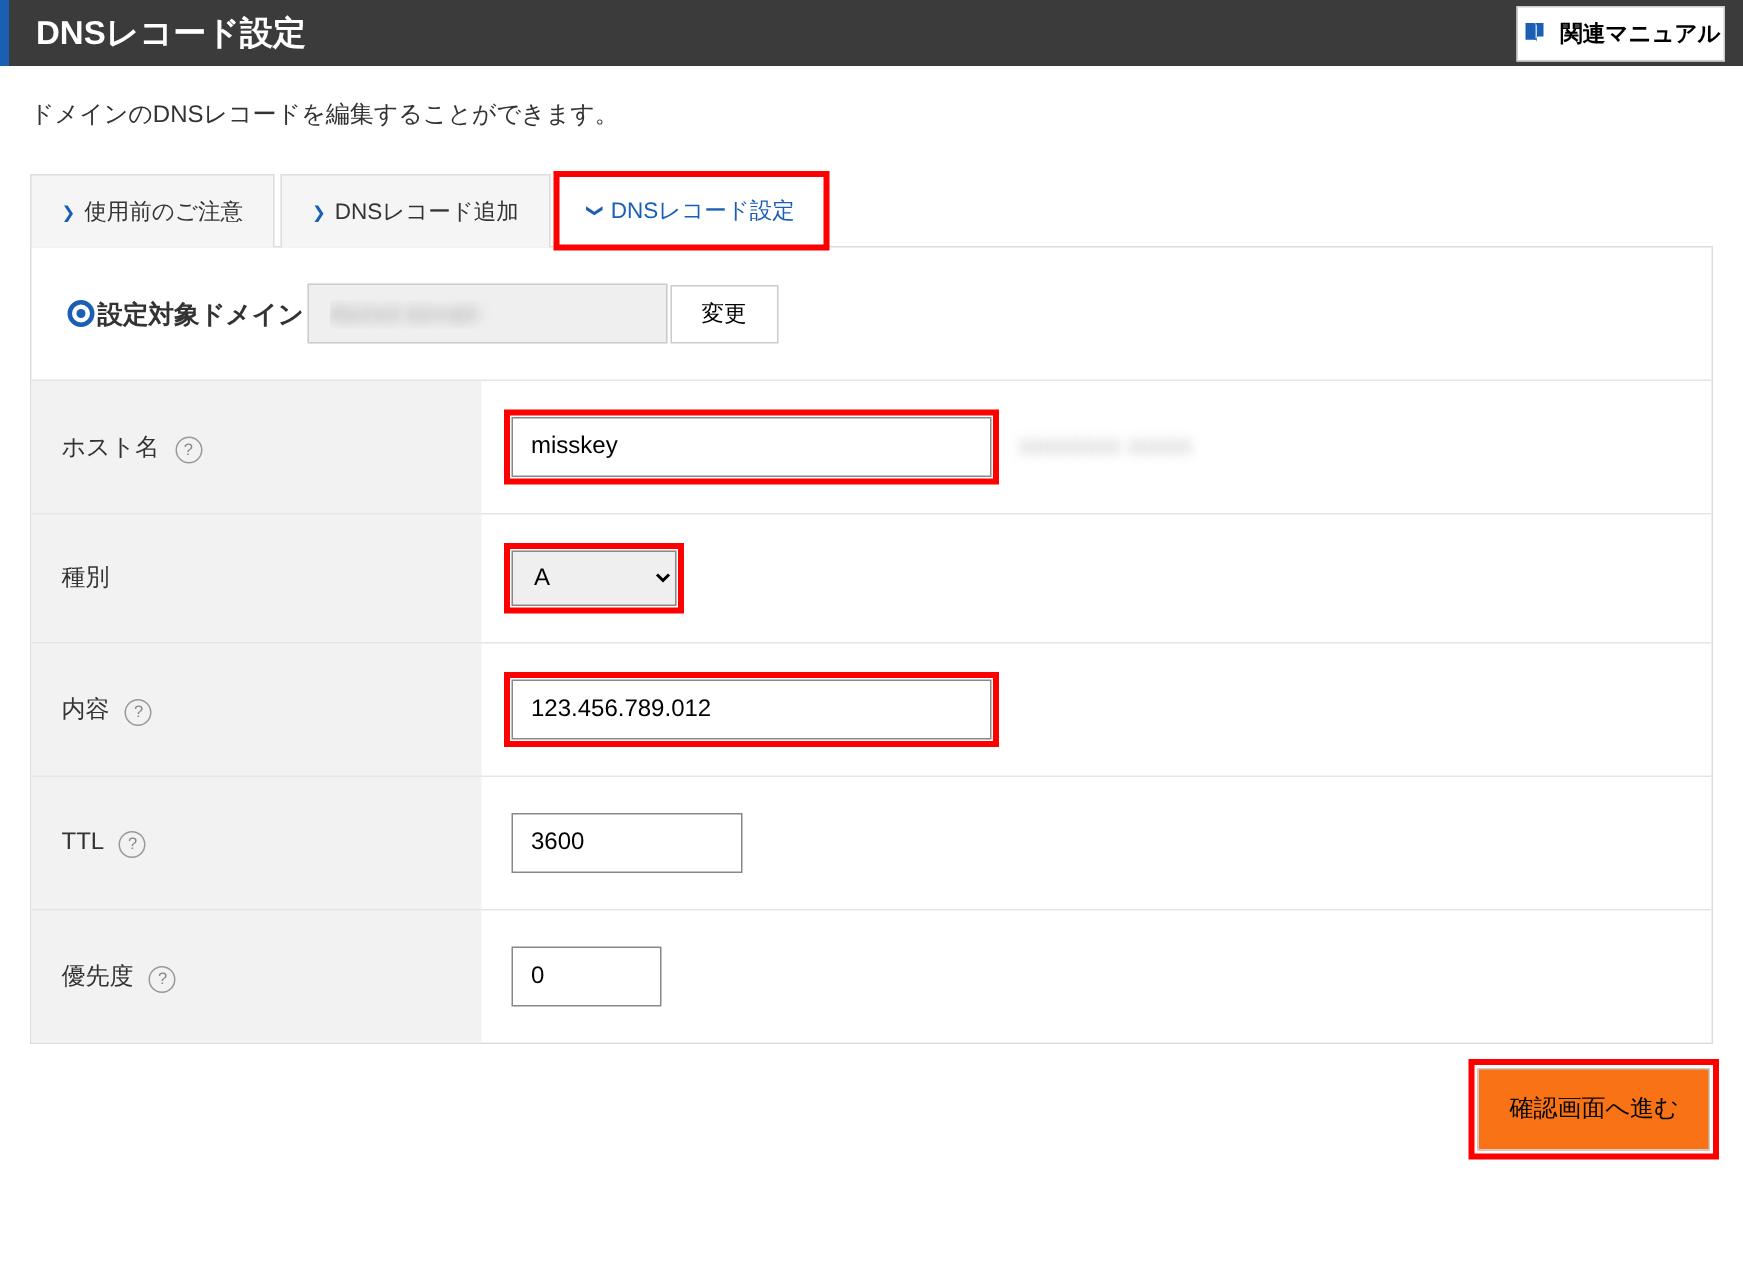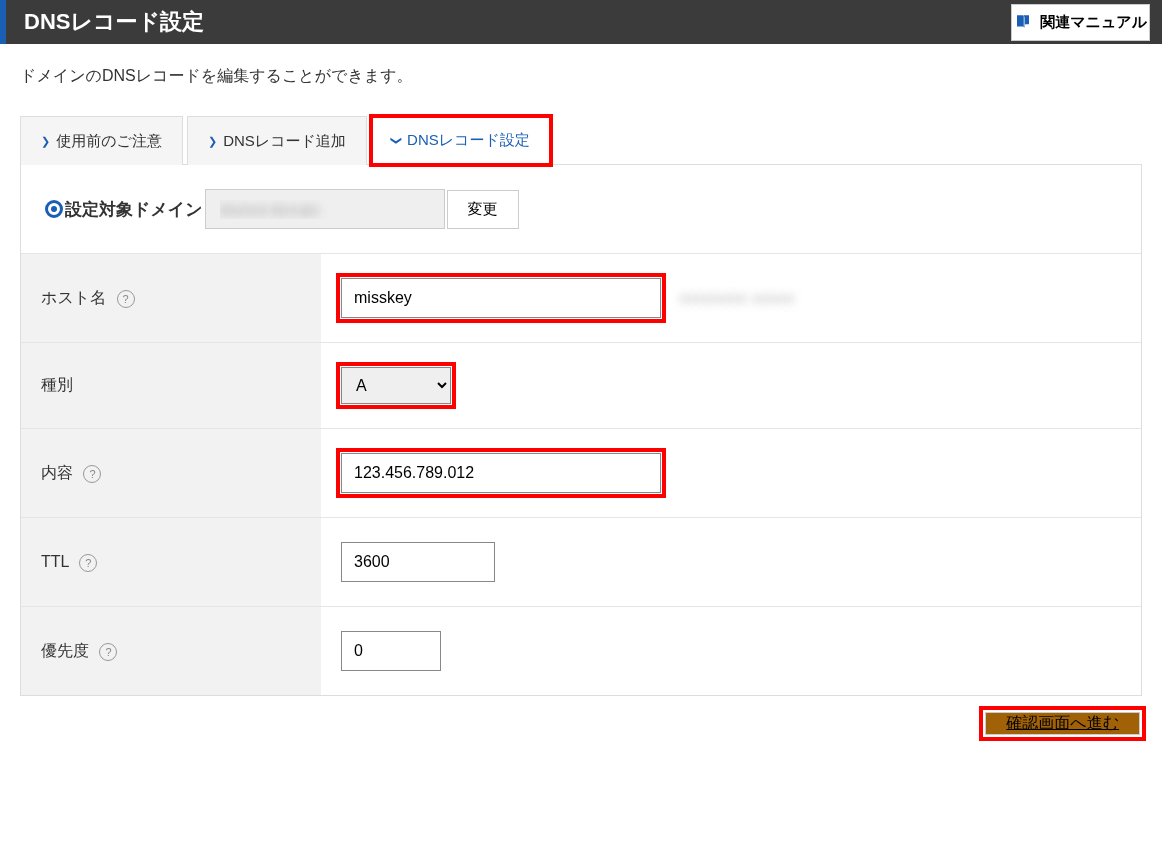--- a/index.html
+++ b/index.html
@@ -157,25 +157,24 @@
       letter-spacing: 1px;
     }
     
     .footer-row {
       display: flex;
       justify-content: flex-end;
       padding: 16px 2px 0 0;
     }
     .confirm-btn {
       border: 1px solid #ccc;
-      background: #a16207;
-      padding: 0 20px;
-      font-size: 16px;
-      cursor: pointer;
-      text-decoration: underline;
+      background: #f97316;
+      padding: 16px 20px;
+      font-size: 16px;
+      cursor: pointer;
     }
     .confirm-btn.highlighted { outline: 4px solid #ff0000; outline-offset: 2px; }
   </style>
 </head>
 <body>
 
 <div class="header-bar">
   <div class="header-title-wrap">
     <div class="header-title">DNSレコード設定</div>
   </div>

